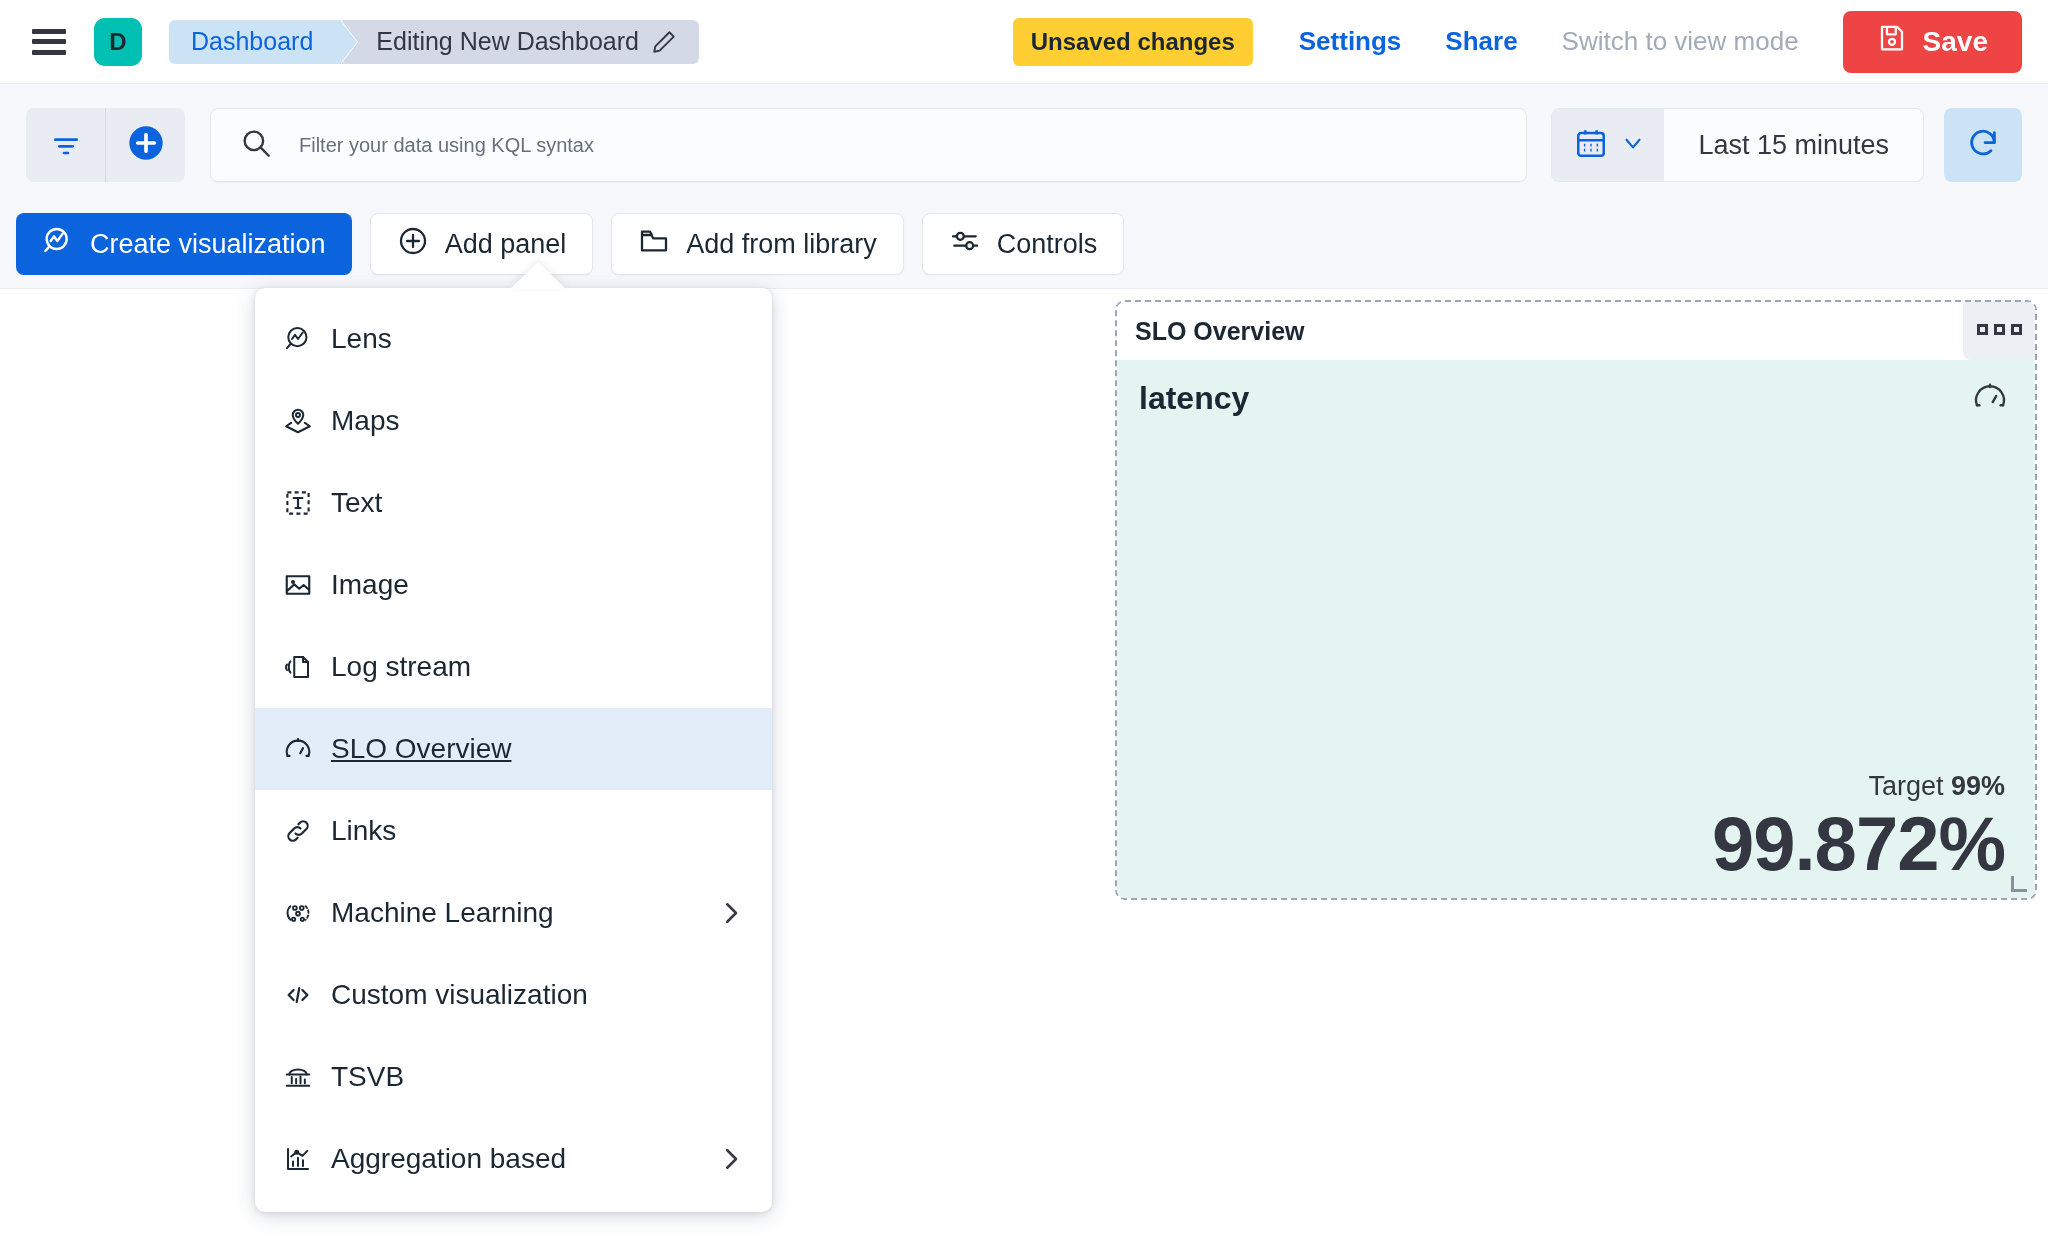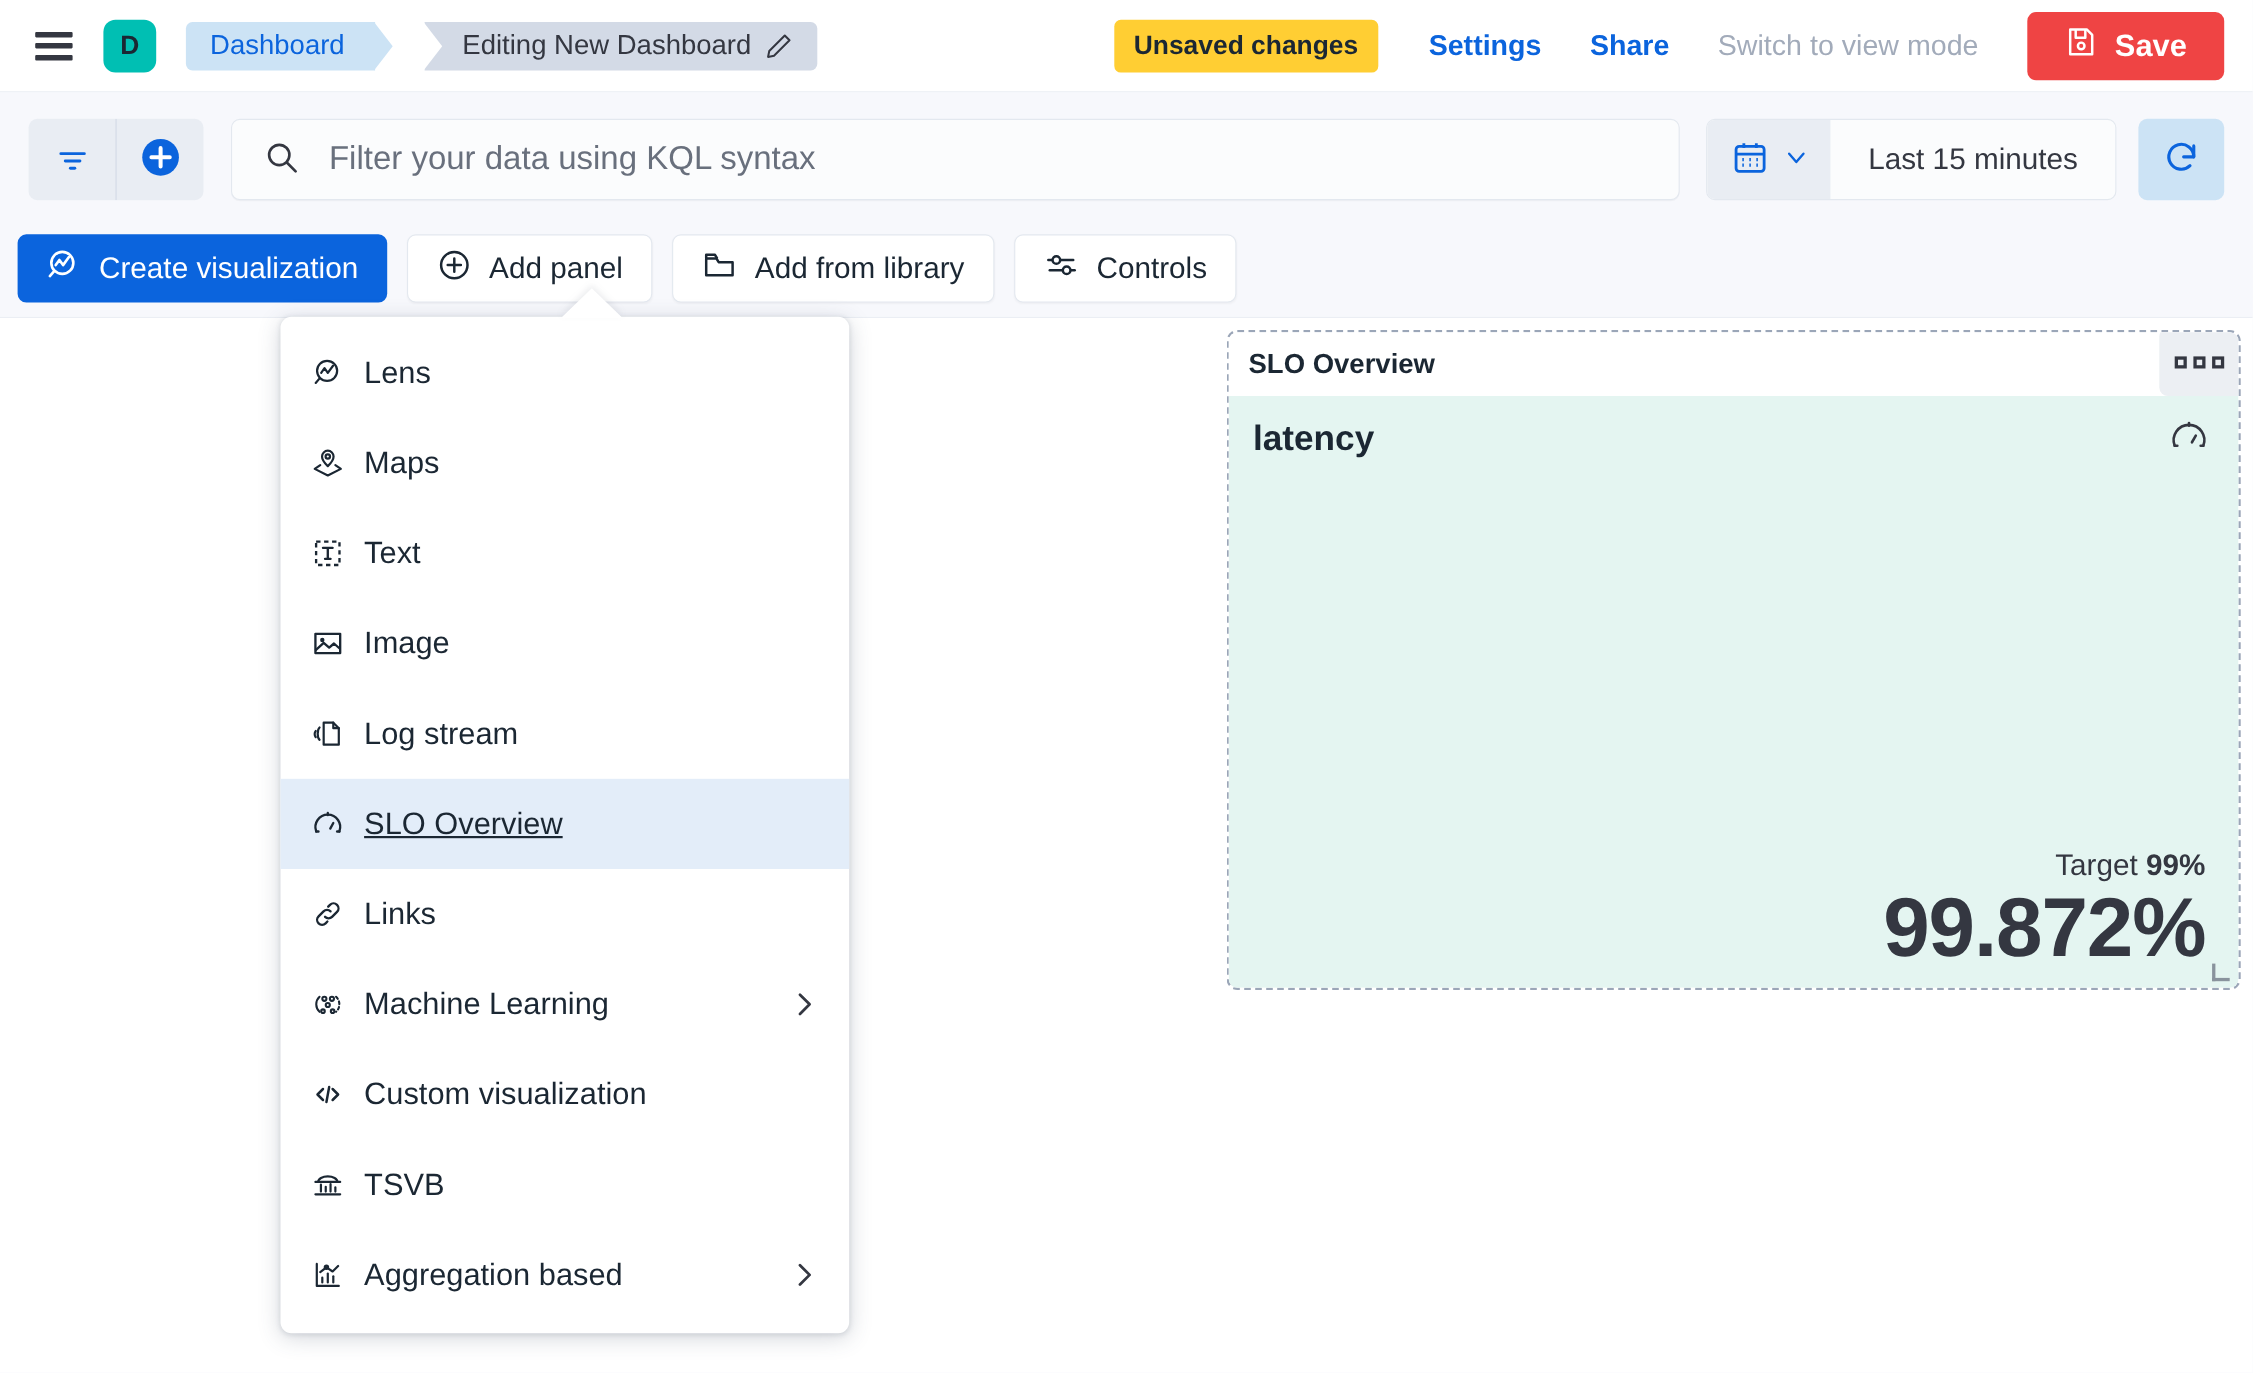--- a/index.html
+++ b/index.html
@@ -27,21 +27,21 @@
   .hamburger span { display: block; height: 5px; border-radius: 1px; background: #343741; }
 
   .space-avatar {
     width: 48px; height: 48px; border-radius: 11px; background: #00BFB3;
     margin-left: 28px;
     display: flex; align-items: center; justify-content: center;
     color: #1b2733; font-size: 24px; font-weight: 700;
     cursor: pointer;
   }
 
-  .breadcrumbs { display: flex; align-items: flex-start; margin-left: 27px; height: 44px; gap: 44px; }
+  .breadcrumbs { display: flex; align-items: flex-start; margin-left: 27px; height: 44px; }
   .bc {
     height: 44px; display: flex; align-items: center;
     font-size: 25px; padding: 0 22px 0 26px;
     position: relative;
   }
   .bc-first {
     background: #CCE3F5; color: #0B64DD; border-radius: 6px 0 0 6px;
     padding-left: 22px; padding-right: 28px;
     cursor: pointer;
   }
@@ -107,21 +107,21 @@
   .fg-sep { width: 1px; height: 74px; background: #D3DAE6; }
 
   .search-field {
     flex: 1; height: 74px; margin-left: 25px;
     background: #FBFCFD; border: 1px solid #E3E8EF; border-radius: 8px;
     display: flex; align-items: center; padding: 0 28px;
     box-shadow: 0 1px 0 rgba(0,0,0,0.03);
   }
   .search-input {
     border: none; outline: none; background: transparent;
-    font-size: 30px; color: #343741; font-family: inherit;
+    font-size: 20px; color: #343741; font-family: inherit;
     margin-left: 26px; width: 100%;
   }
   .search-input::placeholder { color: #69707D; }
 
   .daterange {
     display: flex; align-items: center; margin-left: 24px;
     border: 1px solid #E3E8EF; border-radius: 8px; height: 74px;
     background: #FBFCFD; overflow: hidden;
   }
   .dr-calbtn {

